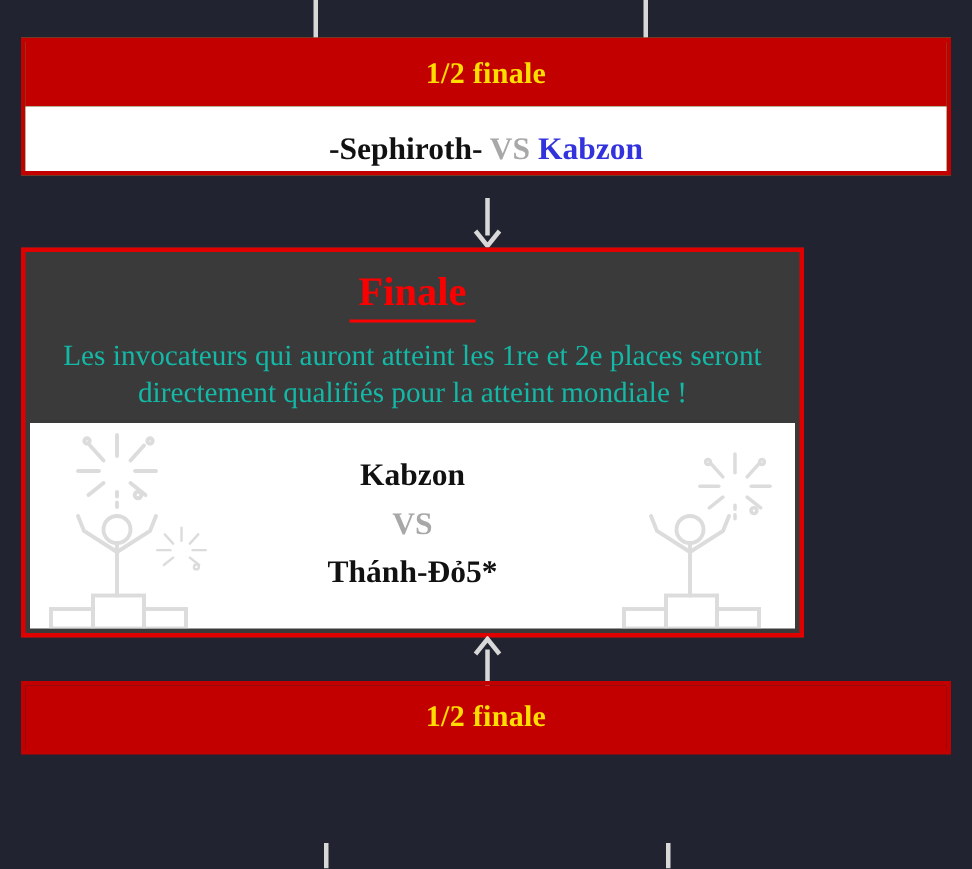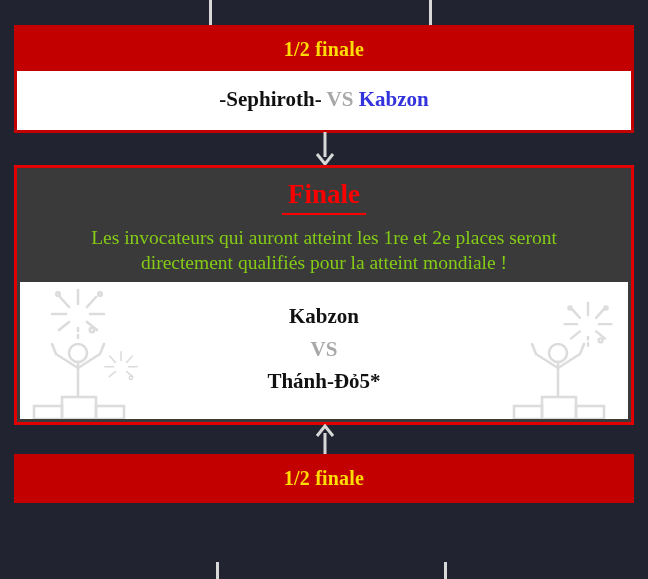--- a/index.html
+++ b/index.html
@@ -53,37 +53,37 @@
     font-weight: bold;
     font-size: 20px;
     line-height: 1;
     padding: 11px 0 12px;
     letter-spacing: 0.2px;
   }
 
   .match-body {
     background: #ffffff;
     text-align: center;
-    padding: 16px 0 18px;
+    padding: 16px 0 2px;
     font-size: 21px;
     font-weight: bold;
     white-space: nowrap;
   }
 
   .p-black { color: #111111; }
   .p-blue  { color: #3333dd; }
   .p-red   { color: #dd0000; }
   .vs      { color: #a8a8a8; }
 
   
   .finale-card {
     position: absolute;
     left: 14px;
     top: 165px;
-    width: 620px;
+    width: 522px;
     height: 260px;
     border: 3px solid #e00000;
     background: #3a3a3a;
     overflow: hidden;
   }
 
   .finale-title {
     text-align: center;
     color: #fb0000;
     font-size: 27px;
@@ -93,21 +93,21 @@
   }
 
   .finale-title-underline {
     width: 84px;
     height: 2px;
     background: #fb0000;
     margin: 3px auto 0;
   }
 
   .finale-desc {
-    color: #84cc16;
+    color: #14b8a6;
     text-align: center;
     font-size: 19.5px;
     line-height: 1.32;
     padding: 10px 22px 0;
   }
 
   .finale-matchbox {
     position: absolute;
     left: 3px;
     right: 3px;

